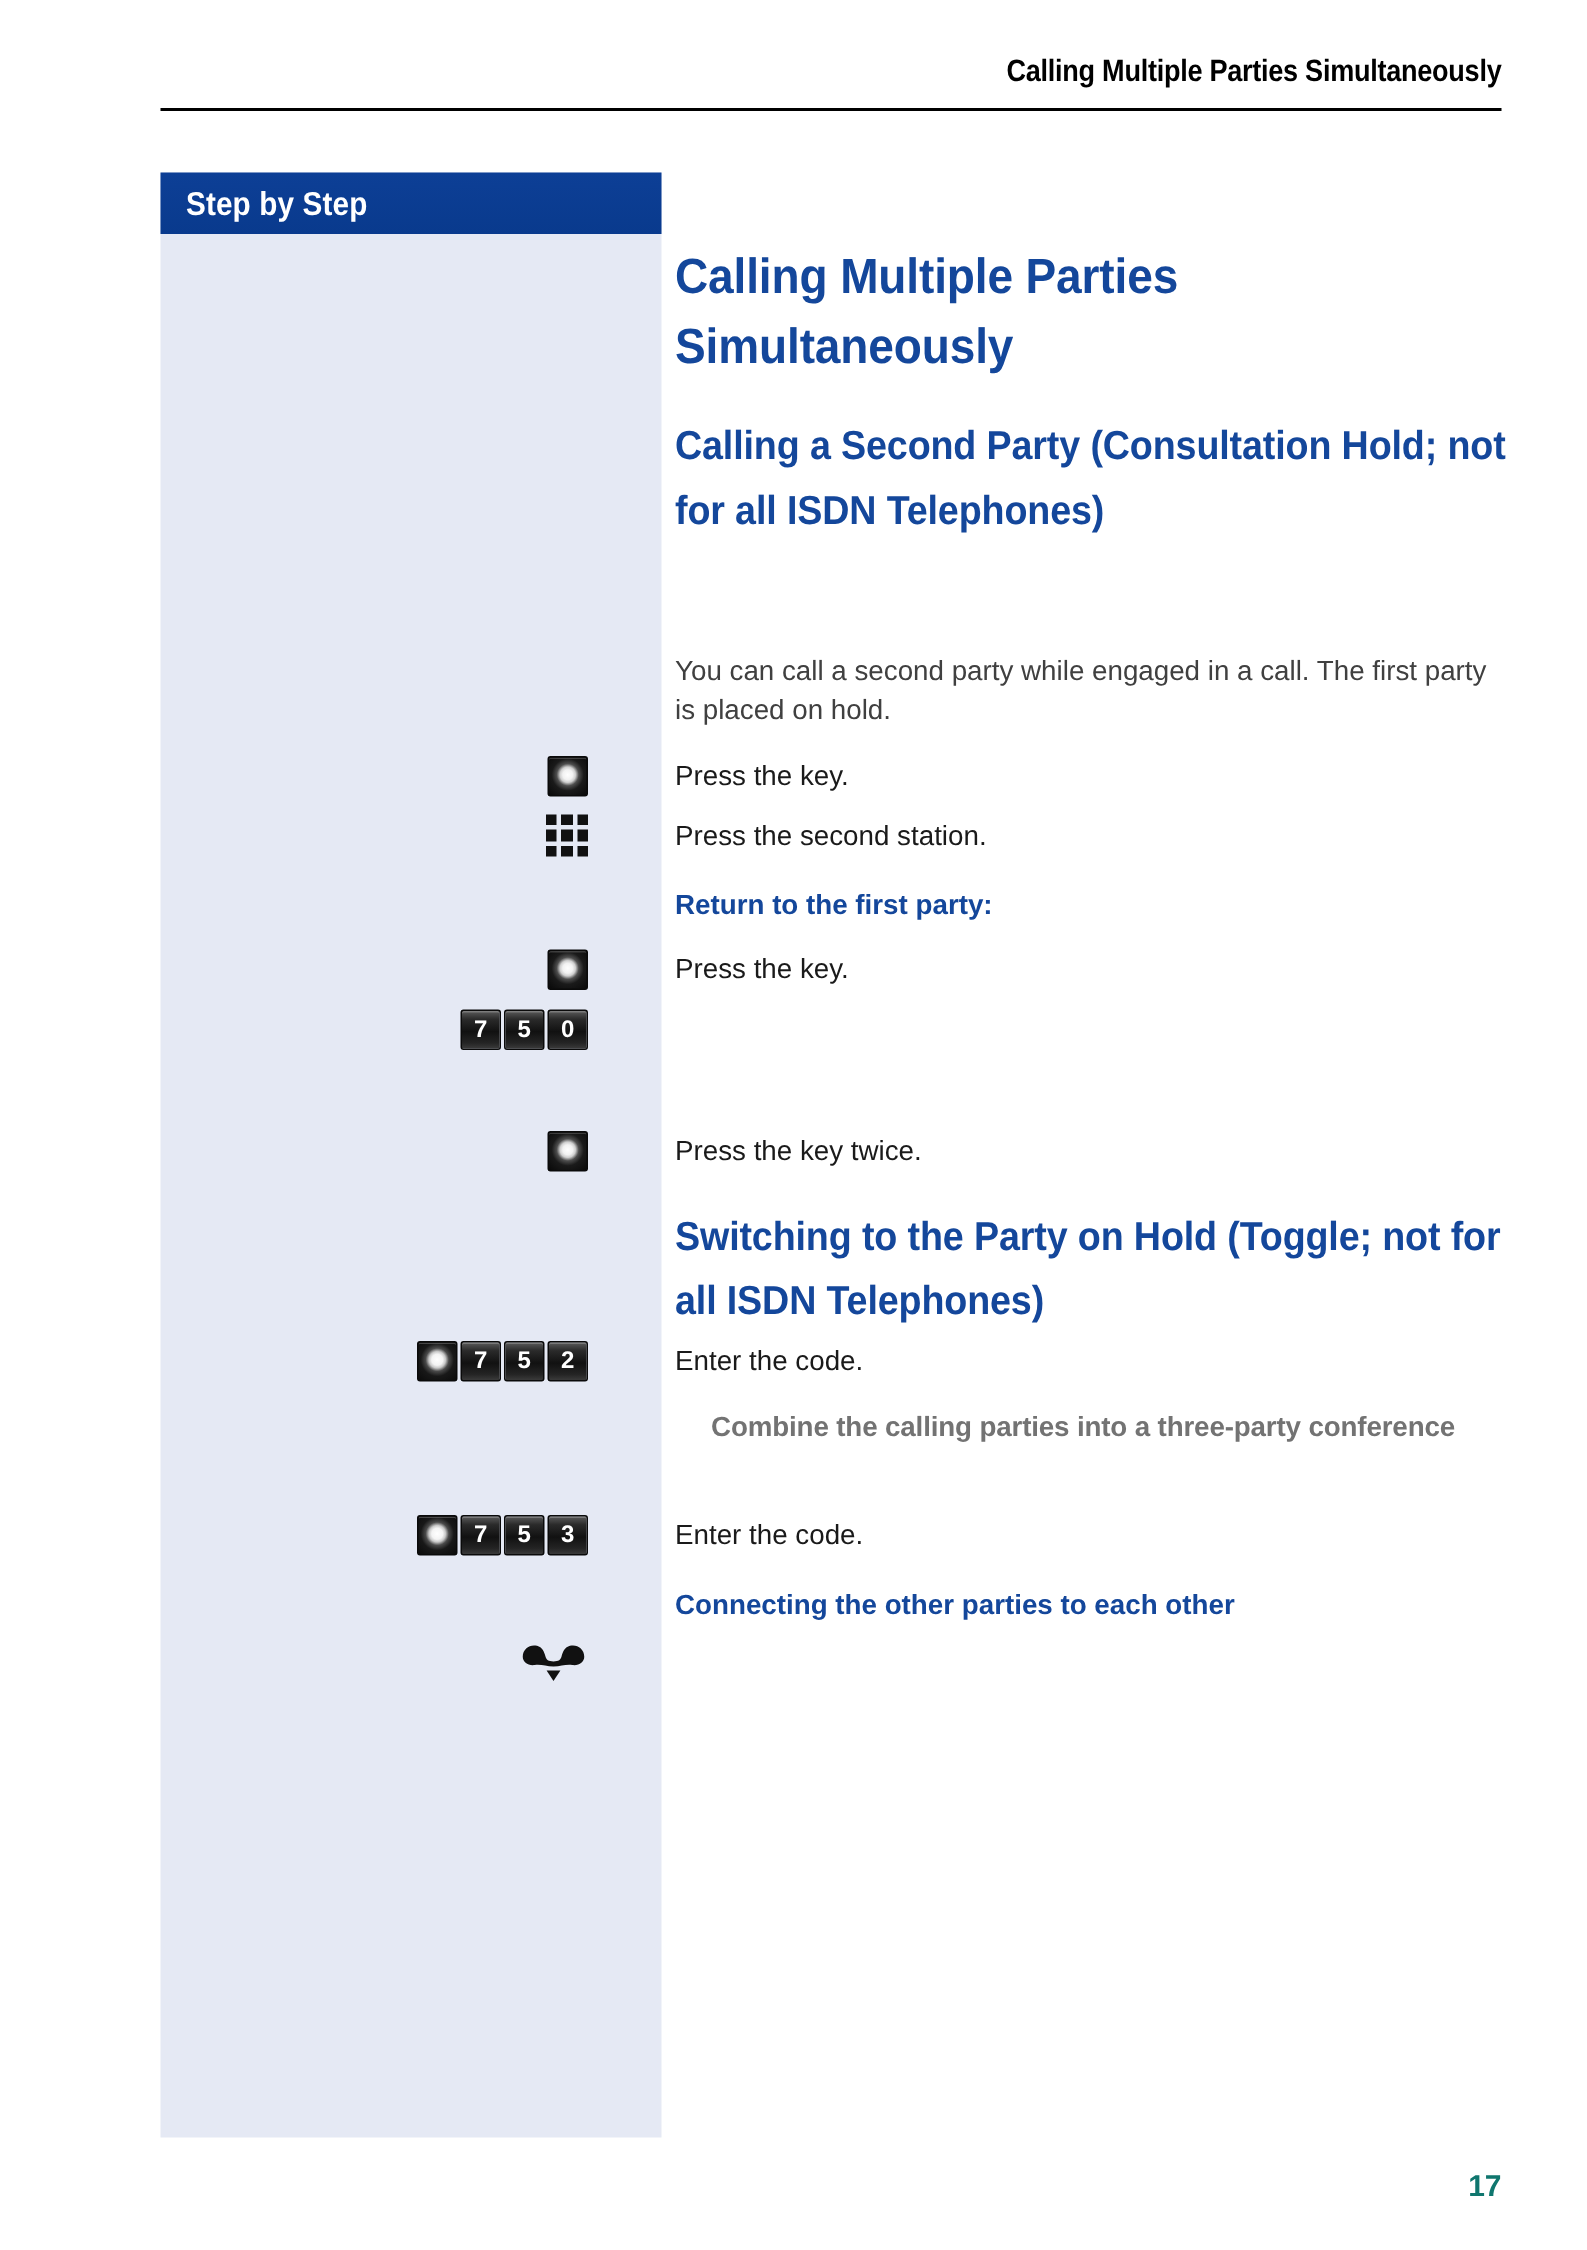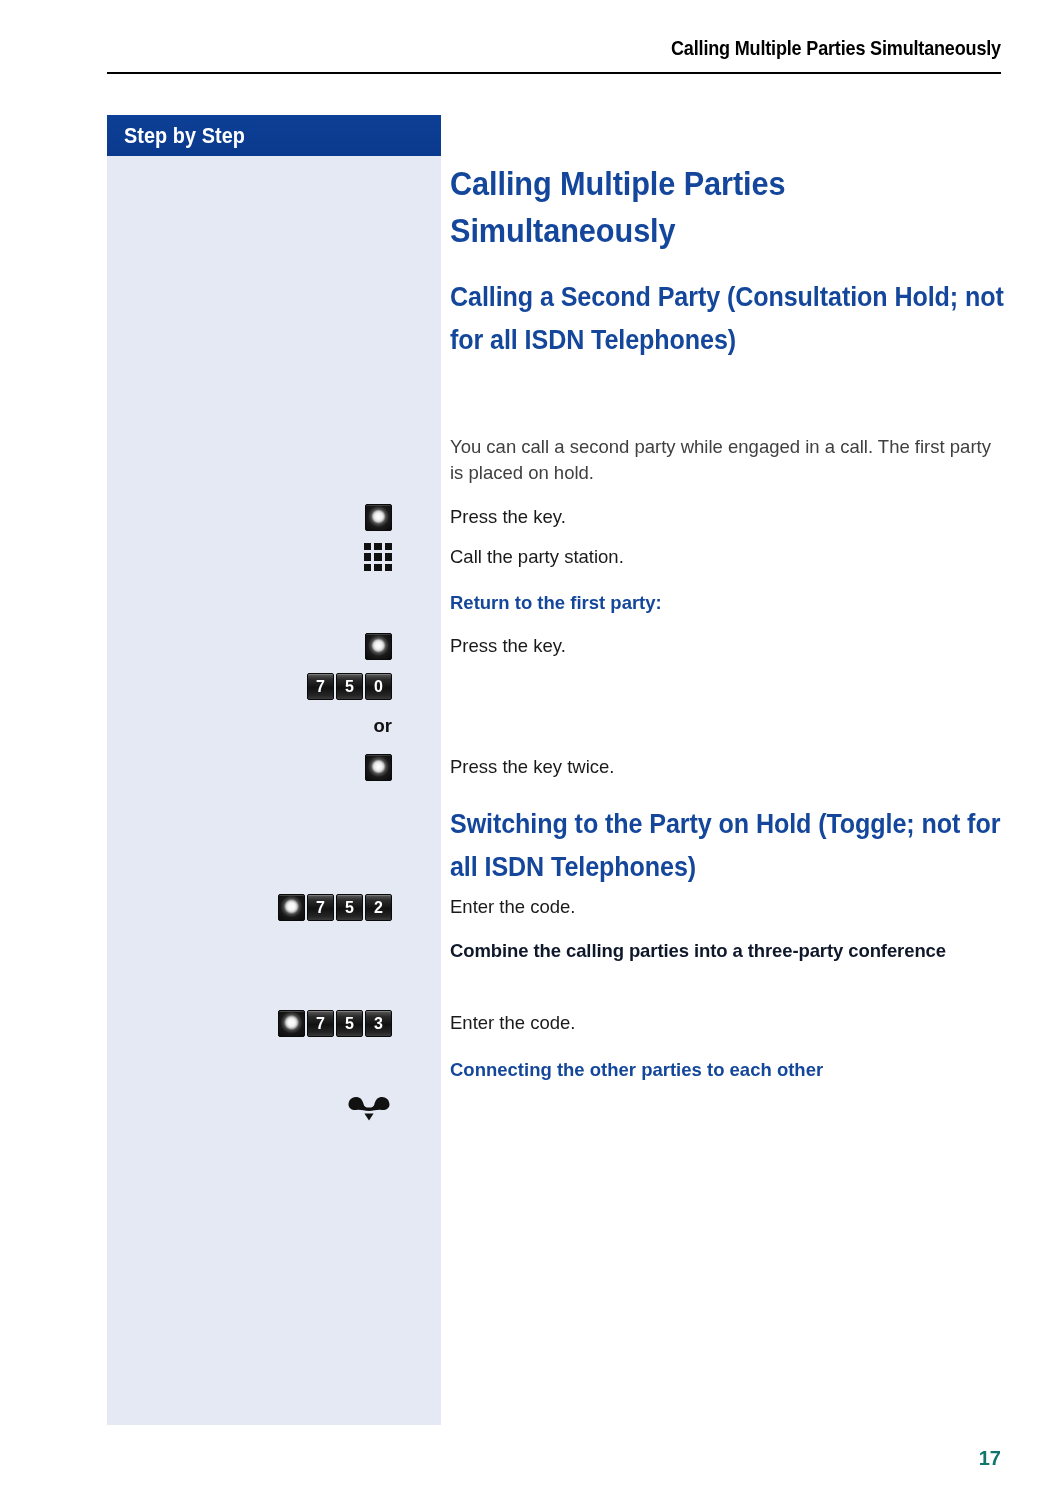--- a/index.html
+++ b/index.html
@@ -108,22 +108,23 @@
     transform: scaleX(0.93);
     transform-origin: left top;
     width: 600px;
   }
 
   h3.doc-h3 {
     font-family: "Liberation Sans", sans-serif;
     font-weight: bold;
     font-size: 18.5px;
     line-height: 28px;
-    color: #0f172a;
+    color: #737373;
     letter-spacing: -0.1px;
+    text-align: right;
   }
 
   p.body-text {
     font-family: "Liberation Sans", sans-serif;
     font-size: 18.5px;
     line-height: 26px;
     color: #404040;
   }
 
   
@@ -284,21 +285,21 @@
       <i></i>
       <i></i>
       <i></i>
       <i></i>
       <i></i>
       <i></i>
       <i></i>
       <i></i>
     </span>
   </div>
-  <div class="step-text">Call the party station.</div>
+  <div class="step-text">Press the second station.</div>
 </div>
 
 <div class="step-row" style="top:586px;">
   <div class="step-text heading">Return to the first party:</div>
 </div>
 
 <div class="step-row" style="top:629px;">
   <div class="step-gutter">
     <span class="key-btn"></span>
   </div>
@@ -309,23 +310,20 @@
   <div class="step-gutter">
     <span class="keycap-group">
       <span class="keycap">7</span>
       <span class="keycap">5</span>
       <span class="keycap">0</span>
     </span>
   </div>
 </div>
 
 <div class="step-row" style="top:709px;">
-  <div class="step-gutter">
-    <span class="or-marker">or</span>
-  </div>
 </div>
 
 <div class="step-row" style="top:750px;">
   <div class="step-gutter">
     <span class="key-btn"></span>
   </div>
   <div class="step-text">Press the key twice.</div>
 </div>
 
 <div style="position:absolute; left:450px; top:803px; width:600px;">

